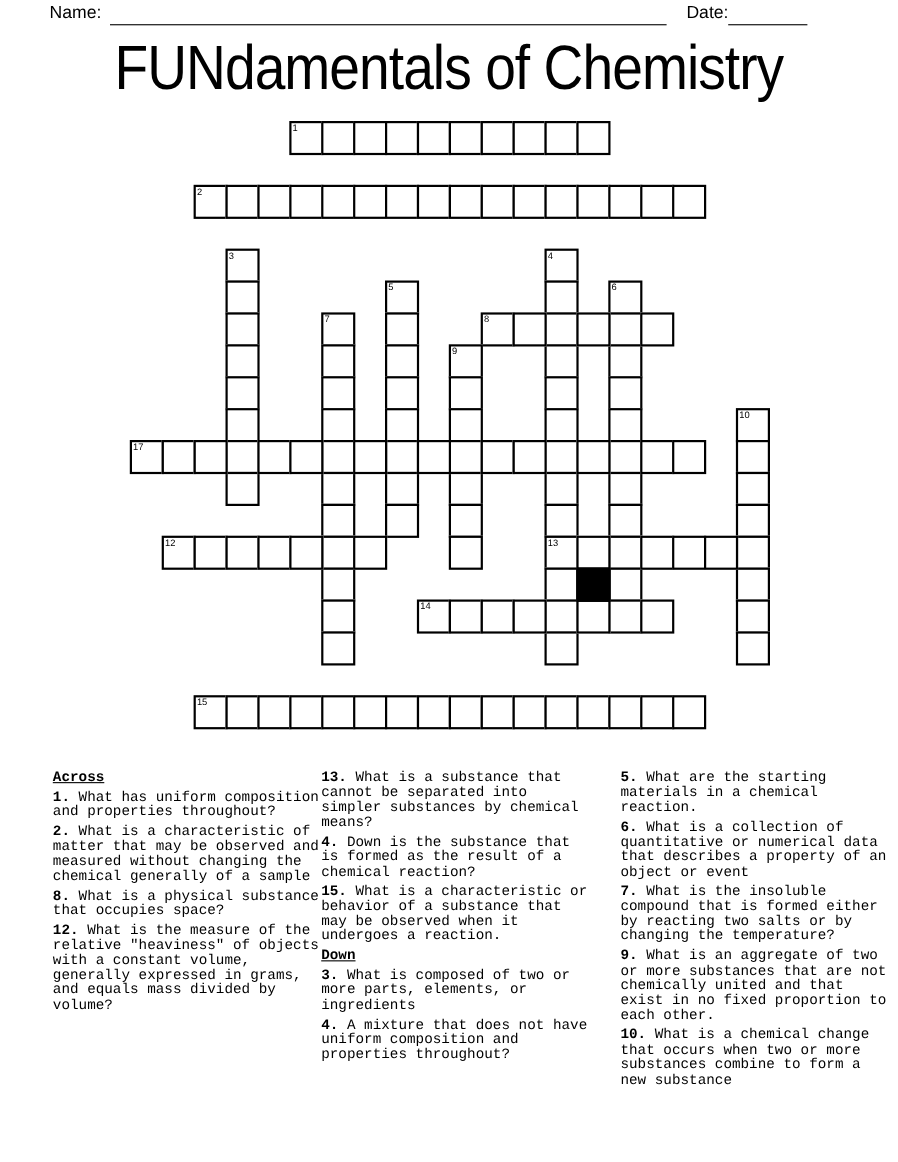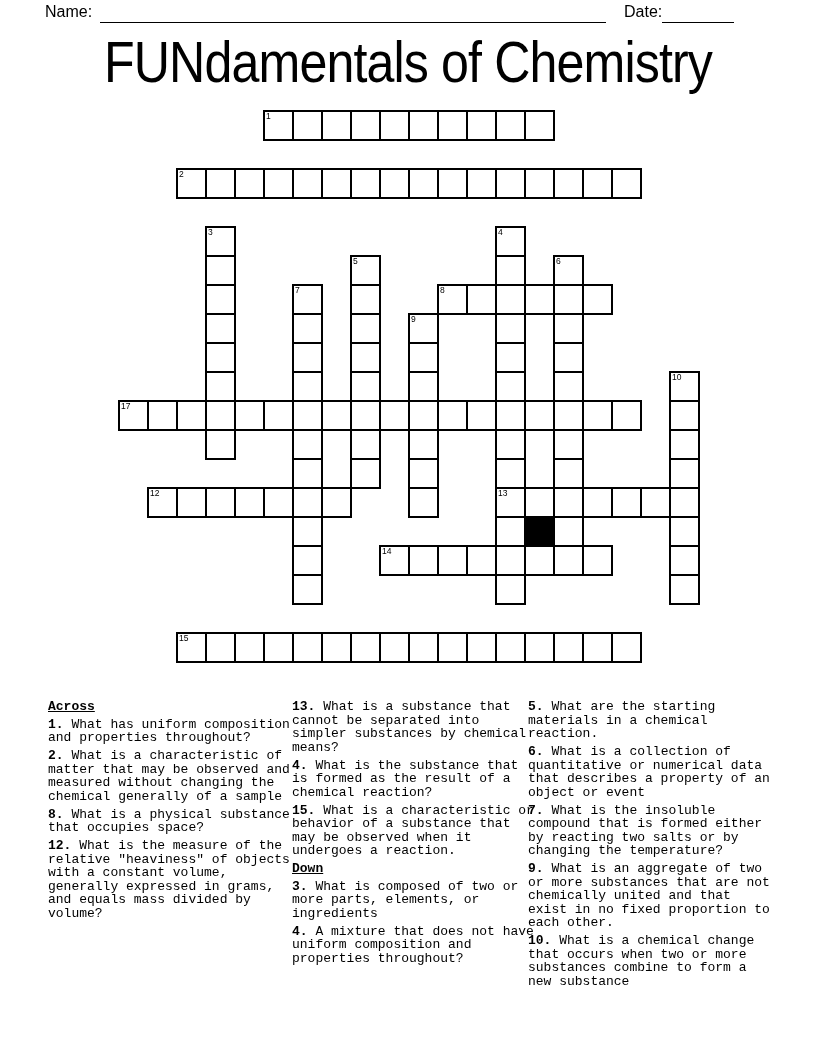--- a/index.html
+++ b/index.html
@@ -33,21 +33,21 @@
     position:absolute;left:1px;top:0px;
     font-size:8.5px;line-height:9px;letter-spacing:0;
   }
   
   .clue-col{
     position:absolute;top:700px;width:245px;
     font-size:13px;line-height:13.5px;font-family:Liberation Mono, monospace;
   }
   #clue-col-0{left:48px;}
   #clue-col-1{left:292px;}
-  #clue-col-2{left:528px;}
+  #clue-col-2{left:564px;}
   .clue-heading{
     font-weight:bold;text-decoration:underline;margin:0 0 4px 0;
   }
   .clue-heading.mt{margin-top:3px;}
   .clue{margin:0 0 4.5px 0;}
   .clue .num{font-weight:bold;margin-top:37px;}
 </style>
 </head>
 <body>
 
@@ -234,21 +234,21 @@
 
 <div class="clue-col" id="clue-col-0">
     <div class="clue-heading">Across</div>
     <div class="clue"><span class="num">1.</span><span> What has uniform composition and properties throughout?</span></div>
     <div class="clue"><span class="num">2.</span><span> What is a characteristic of matter that may be observed and measured without changing the chemical generally of a sample</span></div>
     <div class="clue"><span class="num">8.</span><span> What is a physical substance that occupies space?</span></div>
     <div class="clue"><span class="num">12.</span><span> What is the measure of the relative "heaviness" of objects with a constant volume, generally expressed in grams, and equals mass divided by volume?</span></div>
   </div>
 <div class="clue-col" id="clue-col-1">
     <div class="clue"><span class="num">13.</span><span> What is a substance that cannot be separated into simpler substances by chemical means?</span></div>
-    <div class="clue"><span class="num">4.</span><span> What is the substance that is formed as the result of a chemical reaction?</span></div>
+    <div class="clue"><span class="num">4.</span><span> Down is the substance that is formed as the result of a chemical reaction?</span></div>
     <div class="clue"><span class="num">15.</span><span> What is a characteristic or behavior of a substance that may be observed when it undergoes a reaction.</span></div>
     <div class="clue-heading mt">Down</div>
     <div class="clue"><span class="num">3.</span><span> What is composed of two or more parts, elements, or ingredients</span></div>
     <div class="clue"><span class="num">4.</span><span> A mixture that does not have uniform composition and properties throughout?</span></div>
   </div>
 <div class="clue-col" id="clue-col-2">
     <div class="clue"><span class="num">5.</span><span> What are the starting materials in a chemical reaction.</span></div>
     <div class="clue"><span class="num">6.</span><span> What is a collection of quantitative or numerical data that describes a property of an object or event</span></div>
     <div class="clue"><span class="num">7.</span><span> What is the insoluble compound that is formed either by reacting two salts or by changing the temperature?</span></div>
     <div class="clue"><span class="num">9.</span><span> What is an aggregate of two or more substances that are not chemically united and that exist in no fixed proportion to each other.</span></div>

